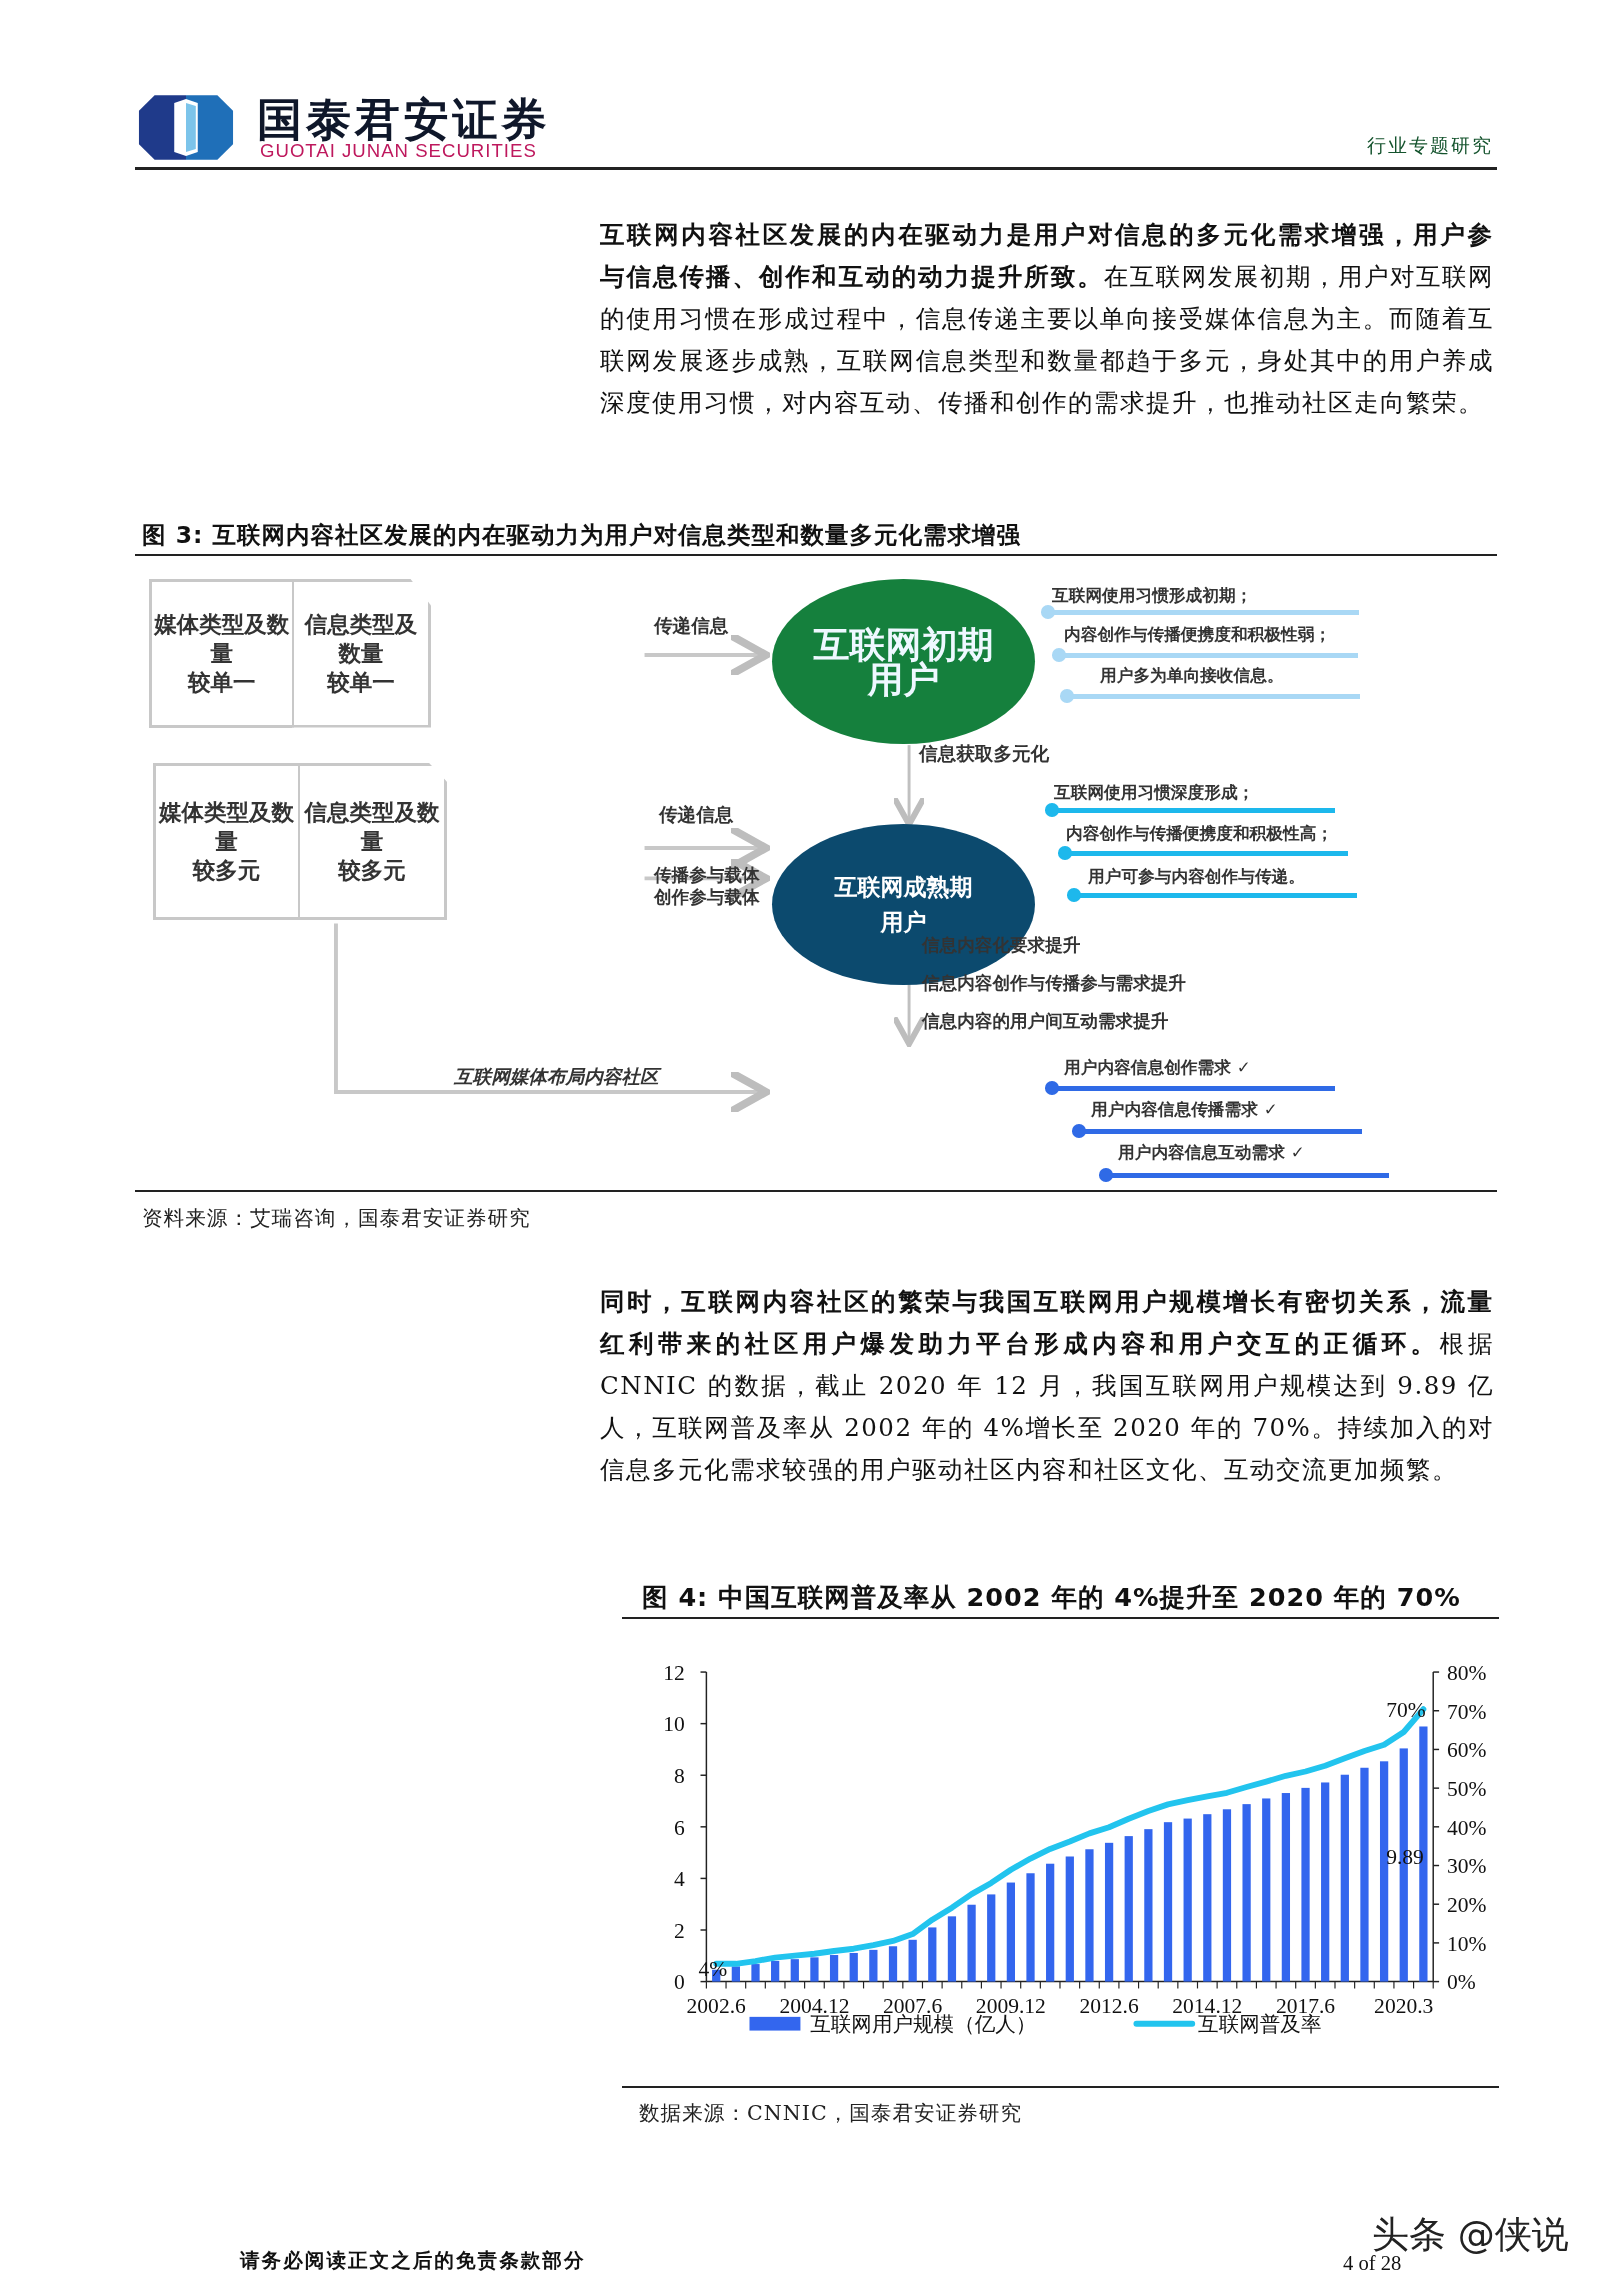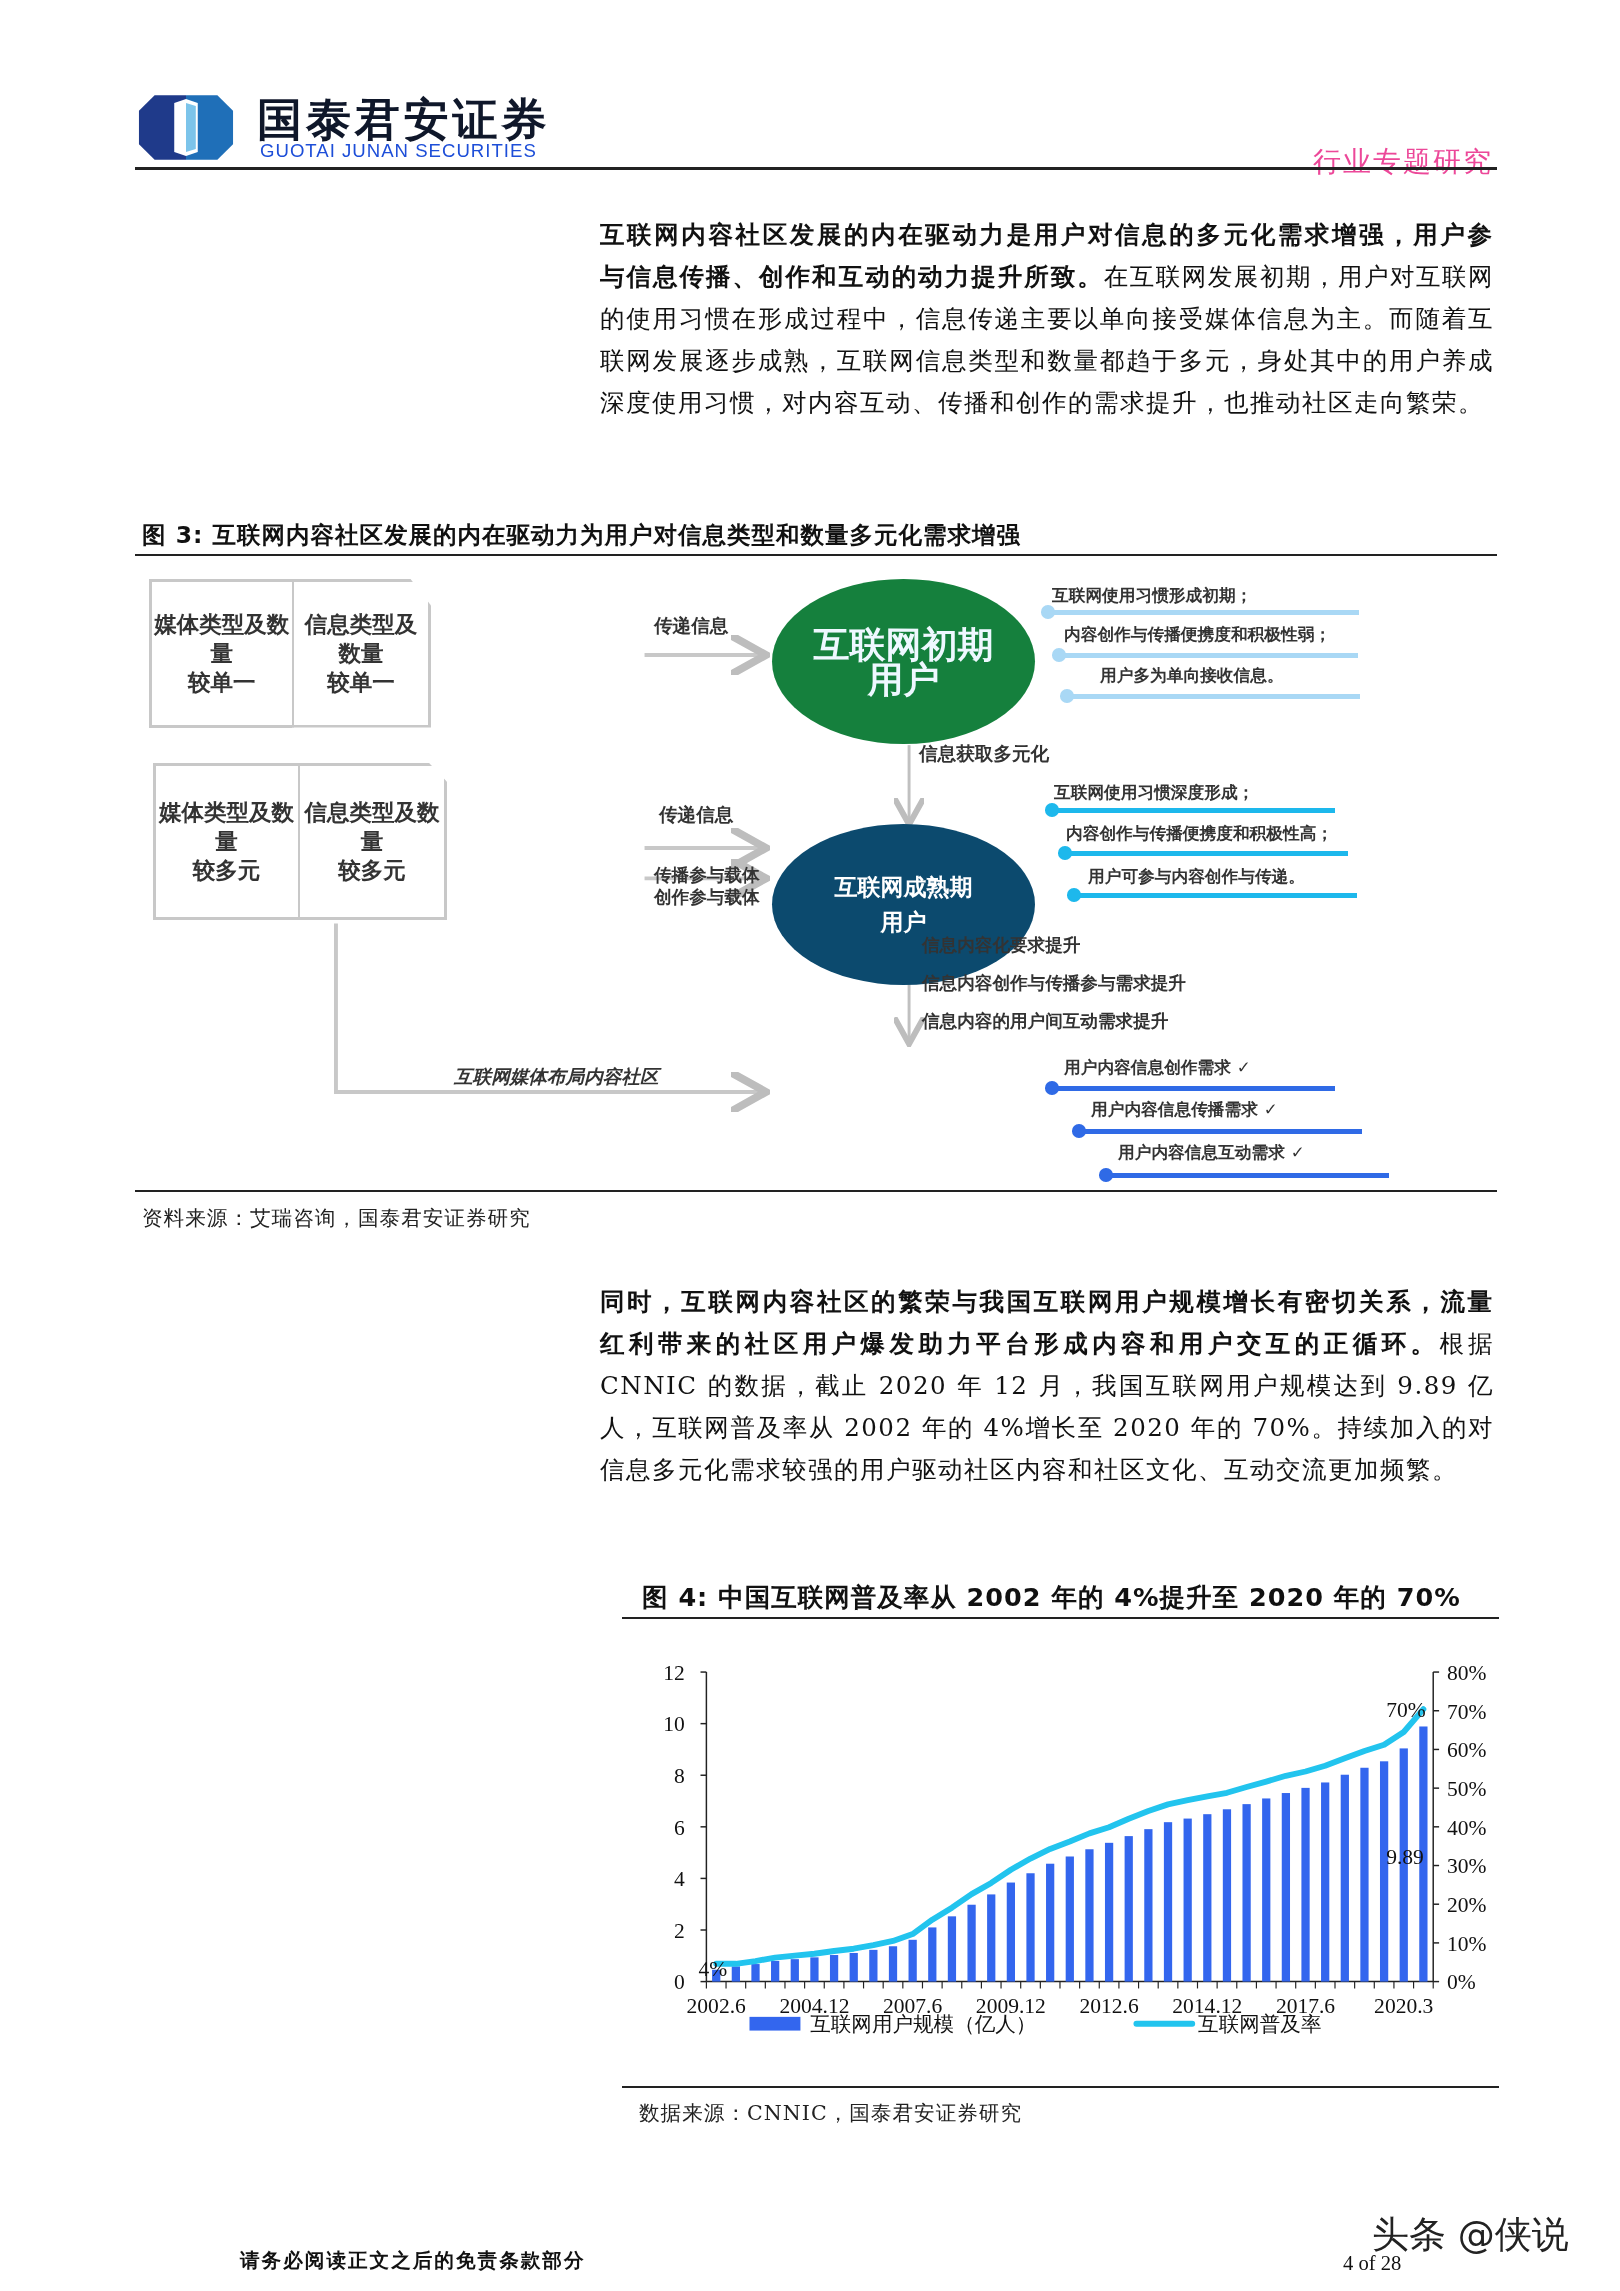--- a/index.html
+++ b/index.html
@@ -2,22 +2,22 @@
 <html><head>
 <meta charset="utf-8">
 <style>
   html, body { margin:0; padding:0; background:#fff; }
   body { width:1620px; height:2292px; position:relative; overflow:hidden;
          font-family:"DejaVu Serif","Liberation Serif",serif; color:#111; }
   .abs { position:absolute; }
   
   .logo-mark { left:137px; top:93px; width:98px; height:69px; }
   .logo-cn { left:257px; top:90px; font-family:"DejaVu Sans","Liberation Sans",sans-serif; font-weight:bold; font-size:45px; color:#0f172a; letter-spacing:3.9px; }
-  .logo-en { left:260px; top:140px; font-family:"Liberation Sans","DejaVu Sans",sans-serif; font-size:18.6px; color:#1d4ed8; letter-spacing:1px; }
-  .header-tag { right:127px; top:143px; font-size:28px; color:#ec4899; letter-spacing:2px; }
+  .logo-en { left:260px; top:140px; font-family:"Liberation Sans","DejaVu Sans",sans-serif; font-size:18.6px; color:#be185d; letter-spacing:1px; }
+  .header-tag { right:127px; top:133px; font-size:19px; color:#14532d; letter-spacing:2px; }
   .header-rule { left:135px; top:167px; width:1362px; height:2.9px; background:#222; }
   
   .para { left:600px; width:894px; font-size:24.5px; line-height:42px; text-align:justify; letter-spacing:1.5px; }
   .para b { font-family:"DejaVu Sans","Liberation Sans",sans-serif; font-weight:bold; letter-spacing:2px; }
   .fig-title { font-family:"DejaVu Sans","Liberation Sans",sans-serif; font-weight:bold; font-size:23.5px; letter-spacing:1px; }
   .fig-rule { height:2px; background:#222; }
   .source { font-size:20.6px; color:#222; letter-spacing:1px; }
   
   .box { position:absolute; border:3.9px solid #c8c8c8; background:#fff; box-sizing:border-box;
          font-family:"DejaVu Sans","Liberation Sans",sans-serif; font-size:22.5px; font-weight:bold; color:#333;

